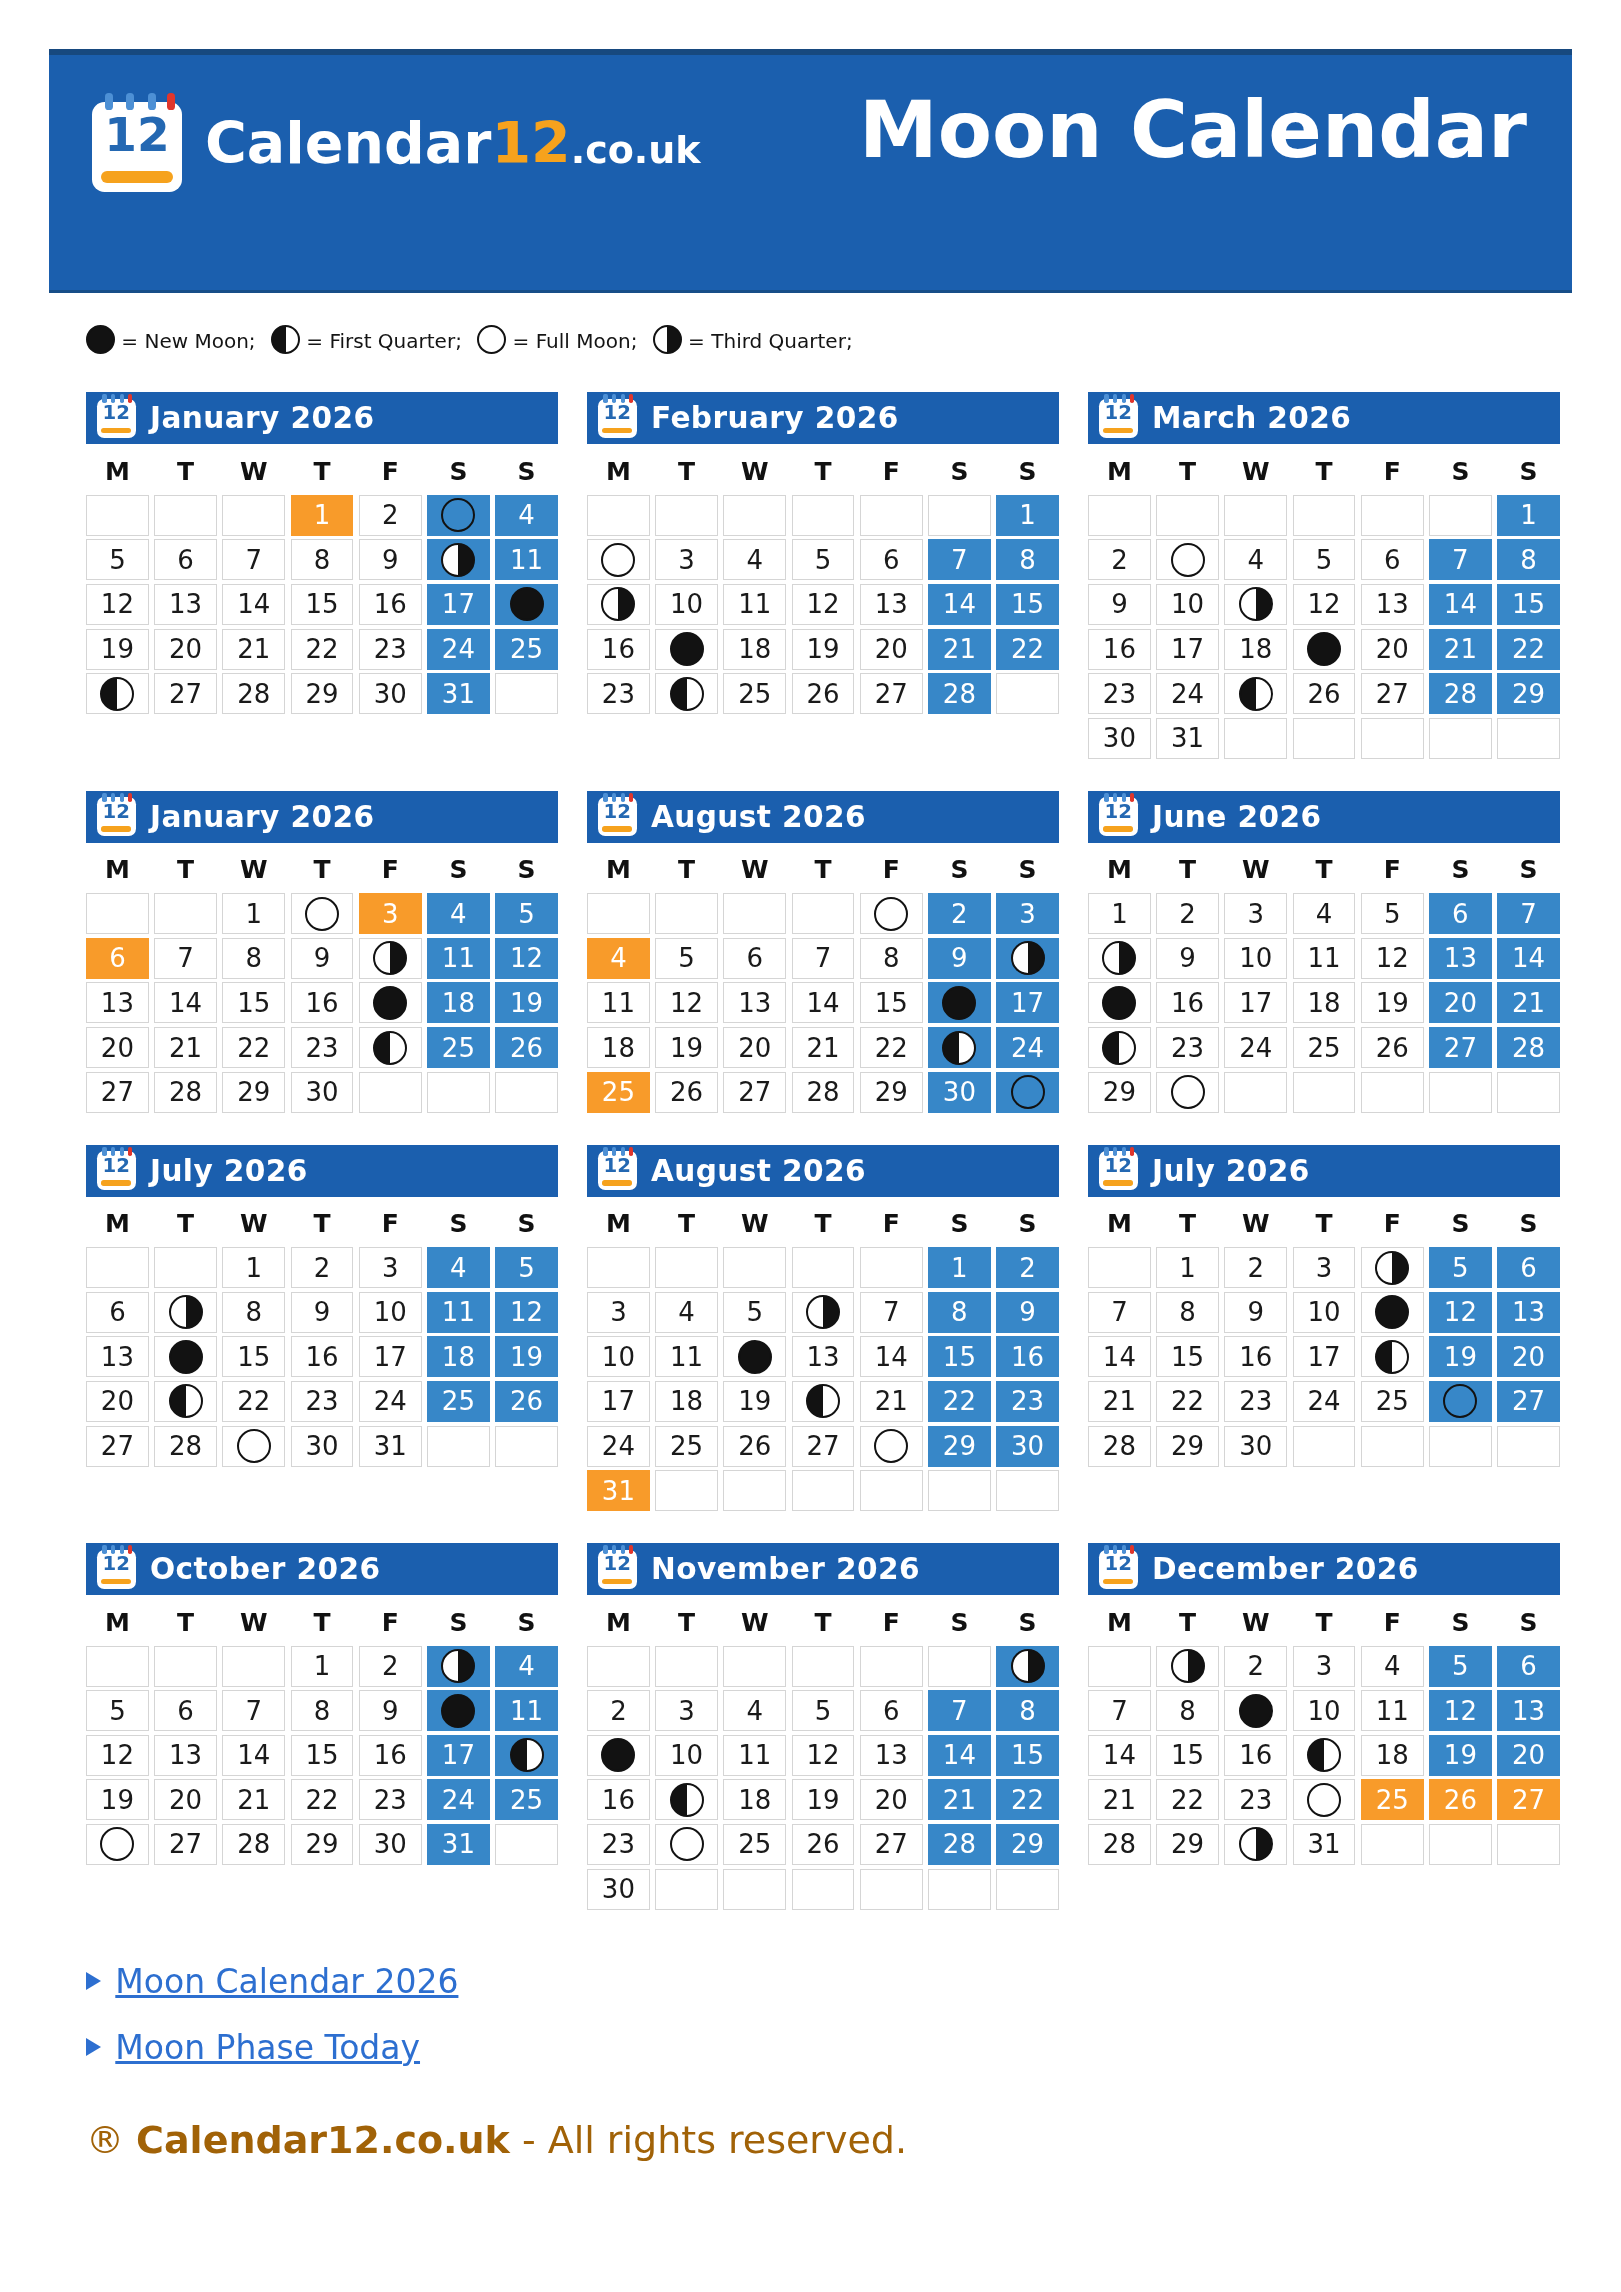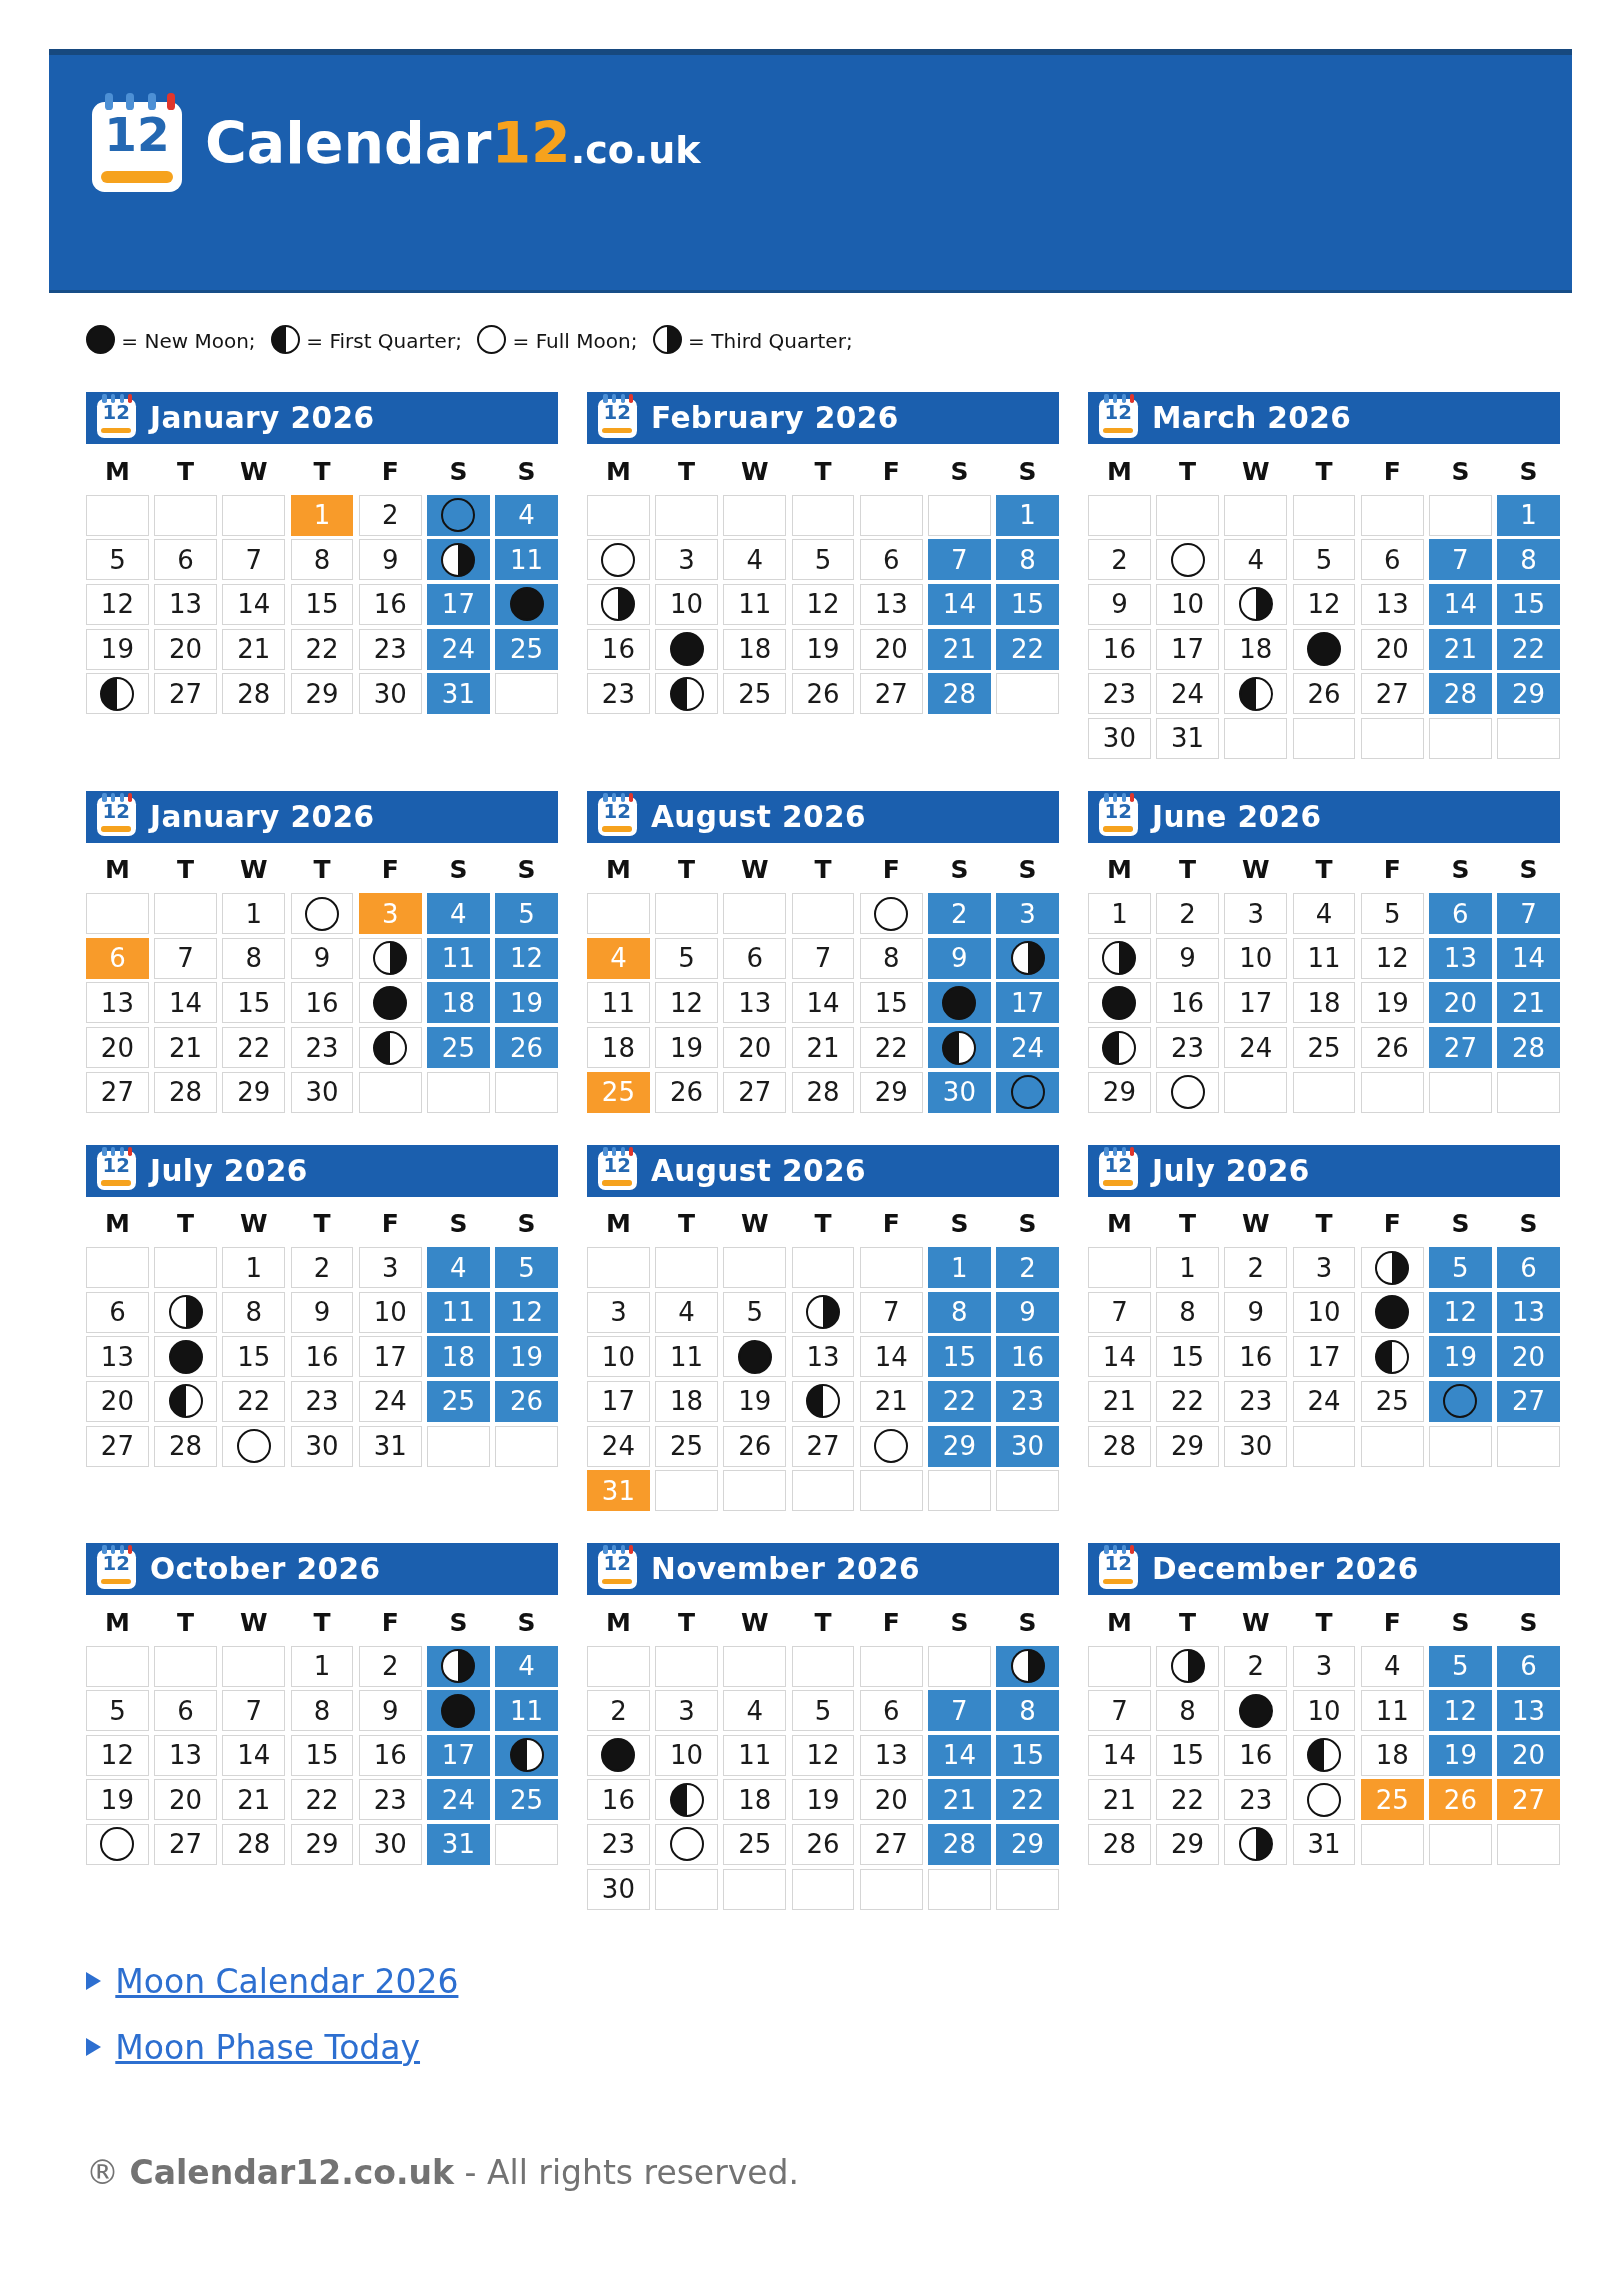--- a/index.html
+++ b/index.html
@@ -89,41 +89,42 @@
 
   
   .footer { margin:52px 54px 0 86px; }
   .footer-link-row { display:flex; align-items:center; margin-bottom:27px; }
   .link-arrow {
     width:0; height:0; display:inline-block; margin-right:14.3px;
     border-top:9.9px solid transparent; border-bottom:9.9px solid transparent;
     border-left:15px solid #2d6fd0;
   }
   .footer a { color:#2d6fd0; font-size:33px; text-decoration:underline; }
-  .copyright { margin-top:86px; font-size:33px; color:#737373; }
+  .copyright { margin-top:51px; font-size:38px; color:#a16207; }
   .copyright b { font-weight:bold; }
 </style>
 </head>
 <body>
 
 <div class="banner">
   <div class="logo-group">
     <div class="cal-icon">
       <div class="binding">
         <span class="tick" style="left:12.5px"></span>
         <span class="tick" style="left:34px"></span>
         <span class="tick" style="left:56px"></span>
         <span class="tick red" style="left:75px"></span>
       </div>
       <div class="num">12</div>
       <div class="bar"></div>
     </div>
     <div class="brand"><span>Calendar</span><span class="accent">12</span><span class="suffix">.co.uk</span></div>
   </div>
   <div class="page-title">
+    <div>Moon Calendar</div>
   </div>
 </div>
 
 <div class="legend"><span class="legend-item"><span class="moon new"></span> = New Moon; </span><span class="legend-item"><span class="moon first"></span> = First Quarter; </span><span class="legend-item"><span class="moon full"></span> = Full Moon; </span><span class="legend-item"><span class="moon third"></span> = Third Quarter; </span></div>
 
 <div class="months-grid">
   <div class="month">
     <div class="month-header">
       <div class="cal-icon">
         <div class="binding">

